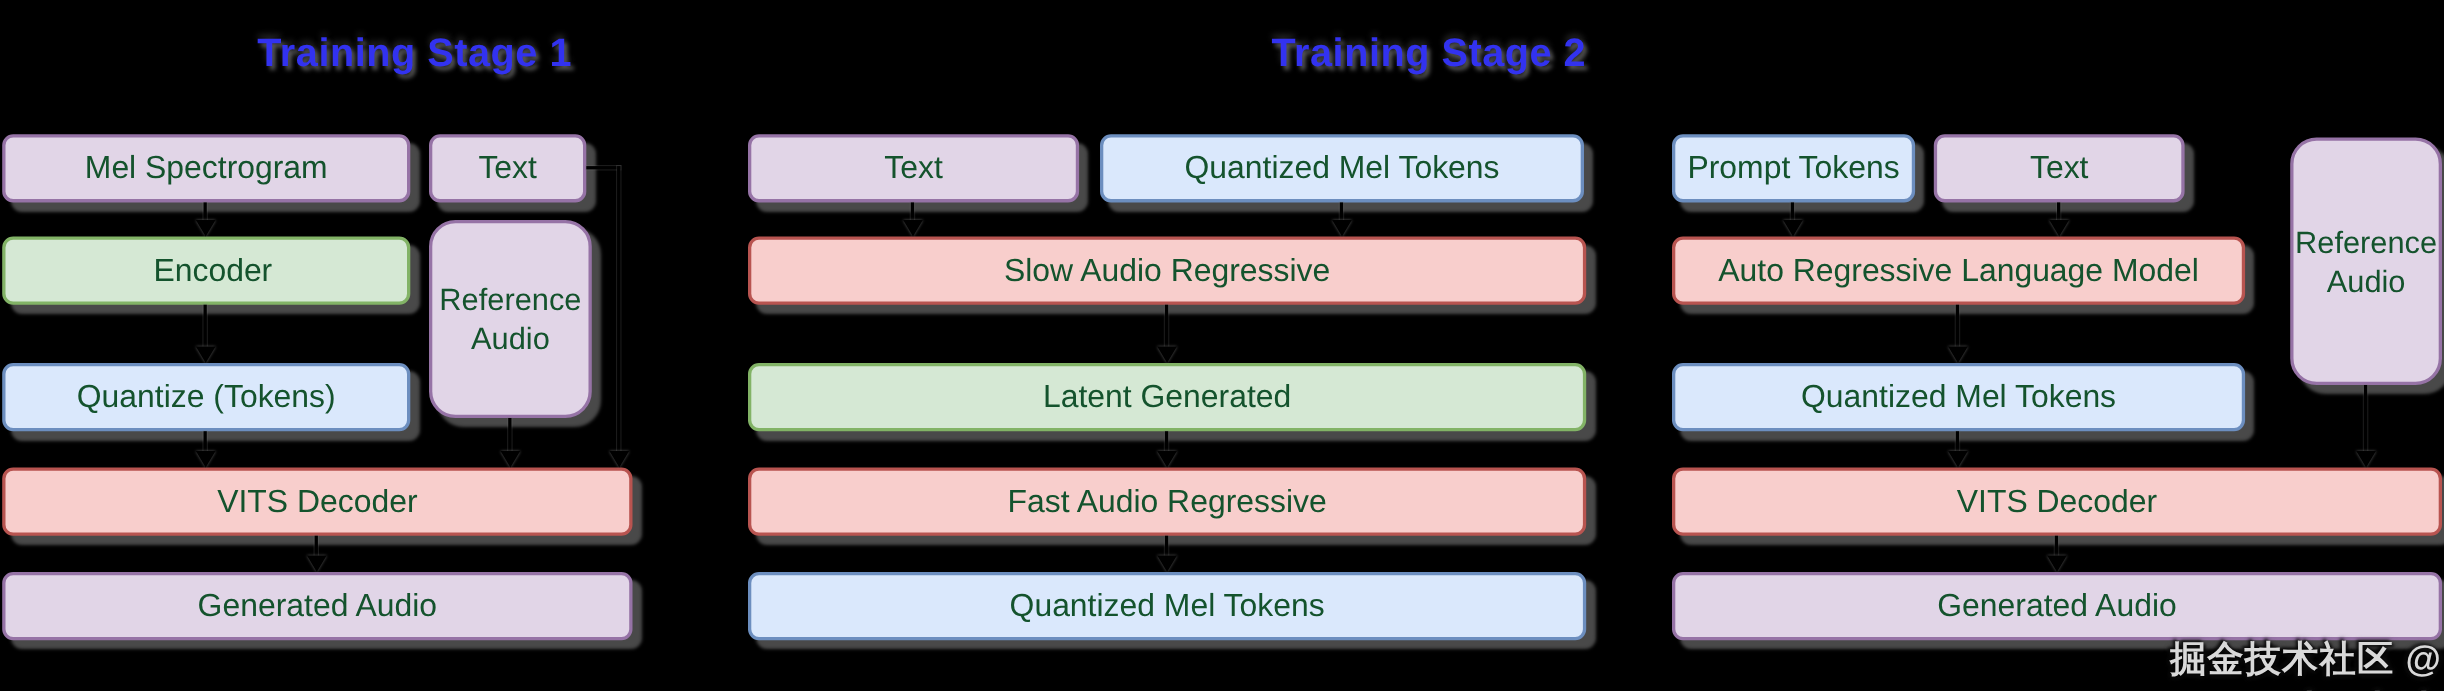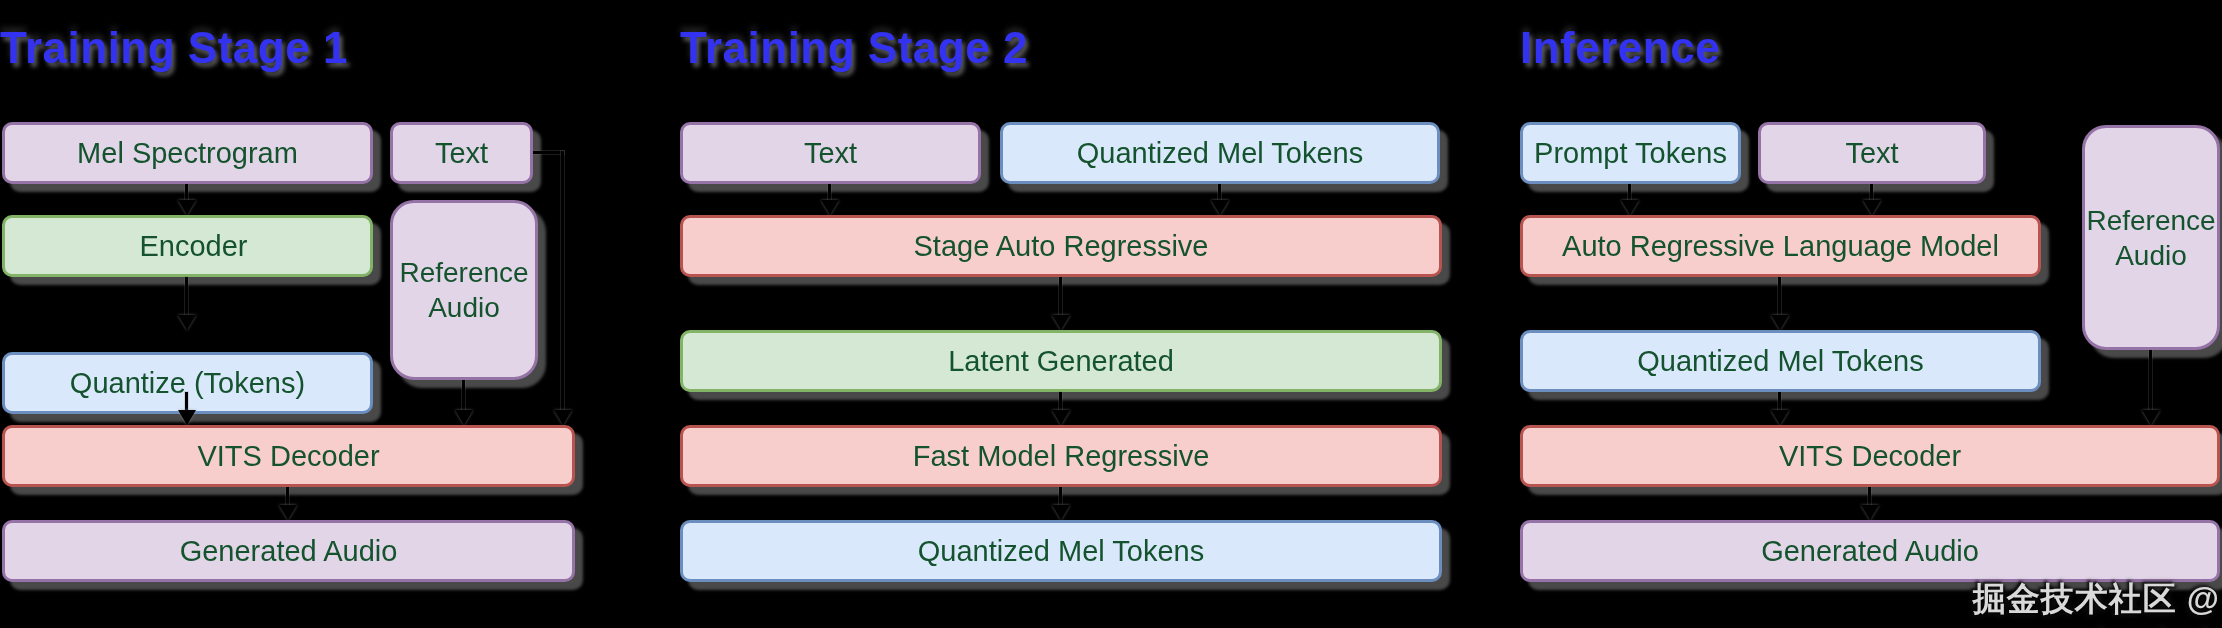--- a/index.html
+++ b/index.html
@@ -1,22 +1,22 @@
 <!DOCTYPE html>
 <html><head>
 <meta charset="utf-8">
 <style>
   html,body{margin:0;padding:0;background:#000;}
   #canvas{
     position:relative;width:2222px;height:628px;background:#000;overflow:hidden;
     font-family:"Liberation Sans","DejaVu Sans",sans-serif;
   }
   .col-title{
-    position:absolute;top:26px;height:44px;line-height:44px;text-align:left;
-    font-size:44px;font-weight:bold;color:#3232f0;letter-spacing:0.5px;
+    position:absolute;top:26px;height:44px;line-height:44px;text-align:right;
+    font-size:36px;font-weight:bold;color:#3232f0;letter-spacing:0.5px;
     text-shadow:3px 4px 4px rgba(115,115,115,0.75), 0 -4px 6px rgba(90,90,90,0.45);
   }
   .box{
     position:absolute;box-sizing:border-box;display:flex;align-items:center;justify-content:center;
     text-align:center;font-size:29px;color:#14532d;border-radius:10px;border:3px solid;
     box-shadow:8px 8px 3px rgba(145,145,145,0.5);line-height:1.25;
   }
   .lavender{background:#e1d5e7;border-color:#9673a6;}
   .green{background:#d5e8d4;border-color:#82b366;}
   .blue{background:#dae8fc;border-color:#6c8ebf;}
@@ -35,49 +35,48 @@
     text-shadow:2px 2px 3px rgba(0,0,0,0.95), -2px -2px 3px rgba(0,0,0,0.9), 0 0 6px rgba(70,70,70,0.8);
   }
 </style>
 </head>
 <body>
 
 <div id="canvas">
 
   <div class="col-title" style="left:0px;width:520px;">Training Stage 1</div>
   <div class="col-title" style="left:680px;width:762px;">Training Stage 2</div>
-  <div class="col-title" style="left:1520px;width:680px;">Inference</div>
 
   <div class="box lavender" style="left:2px;top:122px;width:371px;height:62px;">Mel Spectrogram</div>
   <div class="box lavender" style="left:390px;top:122px;width:143px;height:62px;">Text</div>
   <div class="box green" style="left:2px;top:215px;width:371px;height:62px;padding-left:12px;">Encoder</div>
   <div class="box lavender pill" style="left:390px;top:200px;width:148px;height:180px;padding:0 8px;">Reference Audio</div>
-  <div class="box blue" style="left:2px;top:330px;width:371px;height:62px;margin-top:22px;">Quantize (Tokens)</div>
+  <div class="box blue" style="left:2px;top:330px;width:371px;height:62px;">Quantize (Tokens)</div>
   <div class="box red" style="left:2px;top:425px;width:573px;height:62px;">VITS Decoder</div>
   <div class="box lavender" style="left:2px;top:520px;width:573px;height:62px;">Generated Audio</div>
 
   <div class="vline" style="left:185px;top:184px;height:17px;"></div>
   <div class="ahead" style="left:178px;top:200px;"></div>
   <div class="vline" style="left:185px;top:277px;height:39px;"></div>
   <div class="ahead" style="left:178px;top:315px;"></div>
   <div class="vline" style="left:185px;top:392px;height:19px;"></div>
   <div class="ahead" style="left:178px;top:410px;"></div>
   <div class="hline" style="left:533px;top:151px;width:31px;"></div>
   <div class="vline" style="left:561px;top:151px;height:261px;"></div>
   <div class="ahead" style="left:554px;top:410px;"></div>
   <div class="vline" style="left:462px;top:380px;height:31px;"></div>
   <div class="ahead" style="left:455px;top:410px;"></div>
   <div class="vline" style="left:286px;top:487px;height:19px;"></div>
   <div class="ahead" style="left:279px;top:505px;"></div>
 
   <div class="box lavender" style="left:680px;top:122px;width:301px;height:62px;">Text</div>
   <div class="box blue" style="left:1000px;top:122px;width:440px;height:62px;">Quantized Mel Tokens</div>
-  <div class="box red" style="left:680px;top:215px;width:762px;height:62px;">Stage Auto Regressive</div>
+  <div class="box red" style="left:680px;top:215px;width:762px;height:62px;">Slow Audio Regressive</div>
   <div class="box green" style="left:680px;top:330px;width:762px;height:62px;">Latent Generated</div>
-  <div class="box red" style="left:680px;top:425px;width:762px;height:62px;">Fast Model Regressive</div>
+  <div class="box red" style="left:680px;top:425px;width:762px;height:62px;">Fast Audio Regressive</div>
   <div class="box blue" style="left:680px;top:520px;width:762px;height:62px;">Quantized Mel Tokens</div>
 
   <div class="vline" style="left:828px;top:184px;height:17px;"></div>
   <div class="ahead" style="left:821px;top:200px;"></div>
   <div class="vline" style="left:1218px;top:184px;height:17px;"></div>
   <div class="ahead" style="left:1211px;top:200px;"></div>
   <div class="vline" style="left:1059px;top:277px;height:39px;"></div>
   <div class="ahead" style="left:1052px;top:315px;"></div>
   <div class="vline" style="left:1059px;top:392px;height:19px;"></div>
   <div class="ahead" style="left:1052px;top:410px;"></div>

